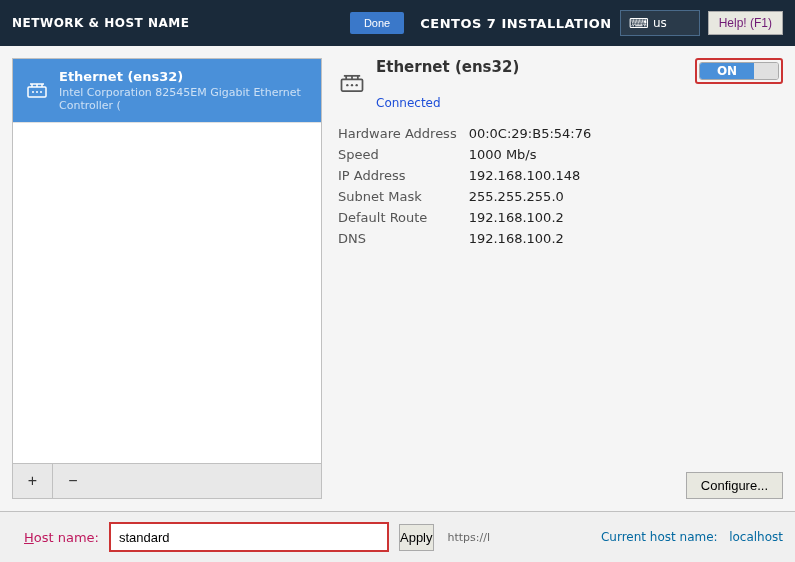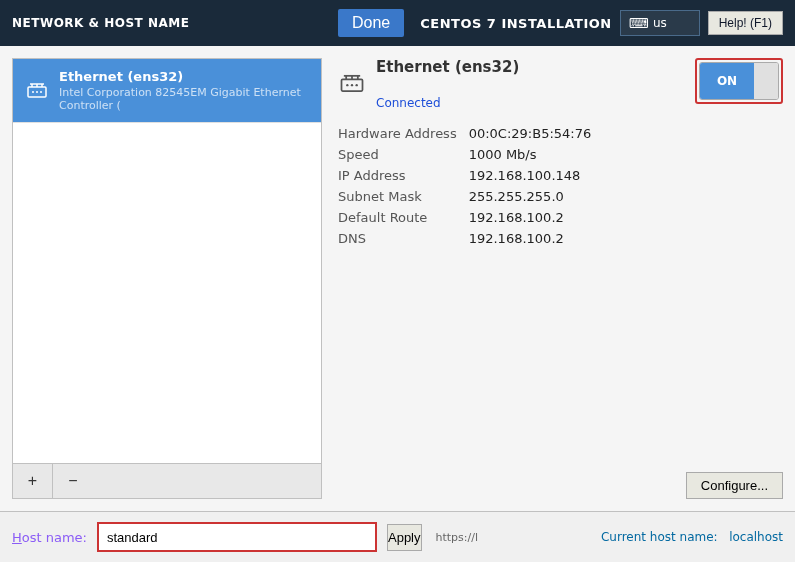--- a/index.html
+++ b/index.html
@@ -30,38 +30,38 @@
     .header-right {
       display: flex;
       align-items: center;
       gap: 8px;
     }
     .done-button {
       background: #3a78c9;
       color: white;
       border: none;
       padding: 5px 14px;
-      font-size: 16px;
+      font-size: 11px;
       cursor: pointer;
       border-radius: 2px;
     }
     .lang-selector {
       background: #2a3a4a;
       color: white;
       border: 1px solid #4a6a8a;
       padding: 4px 8px;
       font-size: 12px;
       display: flex;
       align-items: center;
       gap: 4px;
       min-width: 80px;
     }
     .help-button {
       background: #e8e8e0;
-      color: #0f172a;
+      color: #701a75;
       border: 1px solid #aaa;
       padding: 4px 10px;
       font-size: 12px;
       cursor: pointer;
     }
 
     
     .main-content {
       background: #f5f5f5;
       display: flex;
@@ -188,21 +188,21 @@
     
     .toggle-container {
       border: 2px solid #cc3333;
       border-radius: 3px;
       padding: 2px;
       display: flex;
     }
     .toggle-switch {
       display: flex;
       width: 80px;
-      height: 38px;
+      height: 18px;
       border-radius: 3px;
       overflow: hidden;
       cursor: pointer;
       border: 1px solid #aaa;
     }
     .toggle-on {
       flex: 1;
       background: #4a90d9;
       color: white;
       display: flex;
@@ -250,22 +250,23 @@
     .bottom-bar {
       border-top: 1px solid #c0c0c0;
       background: #f0f0f0;
       padding: 10px 12px;
       display: flex;
       align-items: center;
       gap: 10px;
     }
     .hostname-label {
       font-size: 13px;
-      color: #8b5cf6;
+      color: #be185d;
       white-space: nowrap;
+      margin-left: 12px;
     }
     .hostname-label u {
       text-decoration: underline;
     }
     .hostname-input {
       flex: 1;
       max-width: 280px;
       height: 30px;
       border: 2px solid #cc3333;
       padding: 0 8px;

